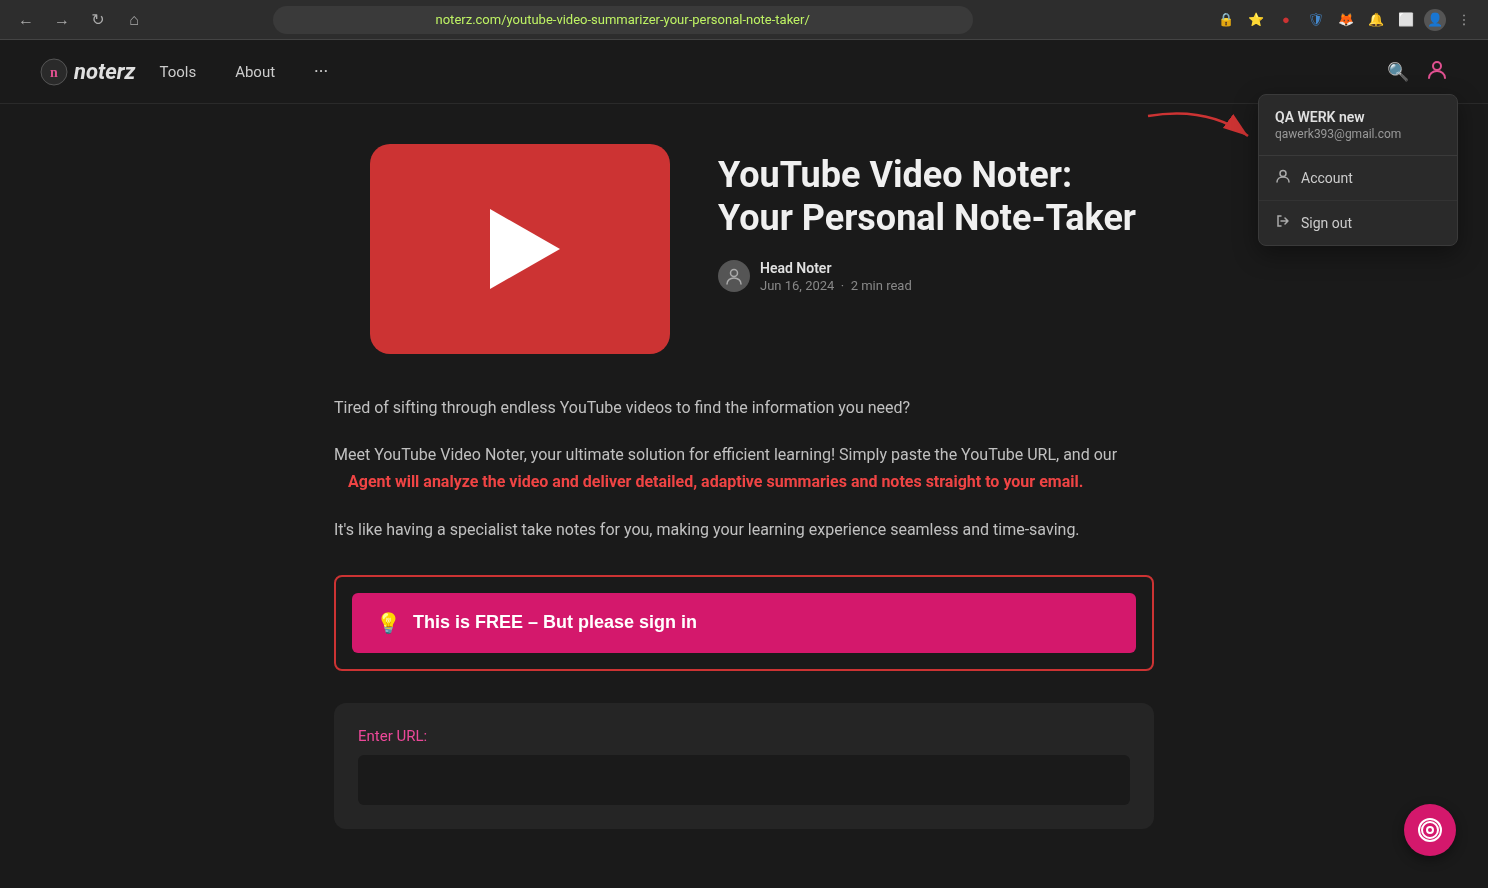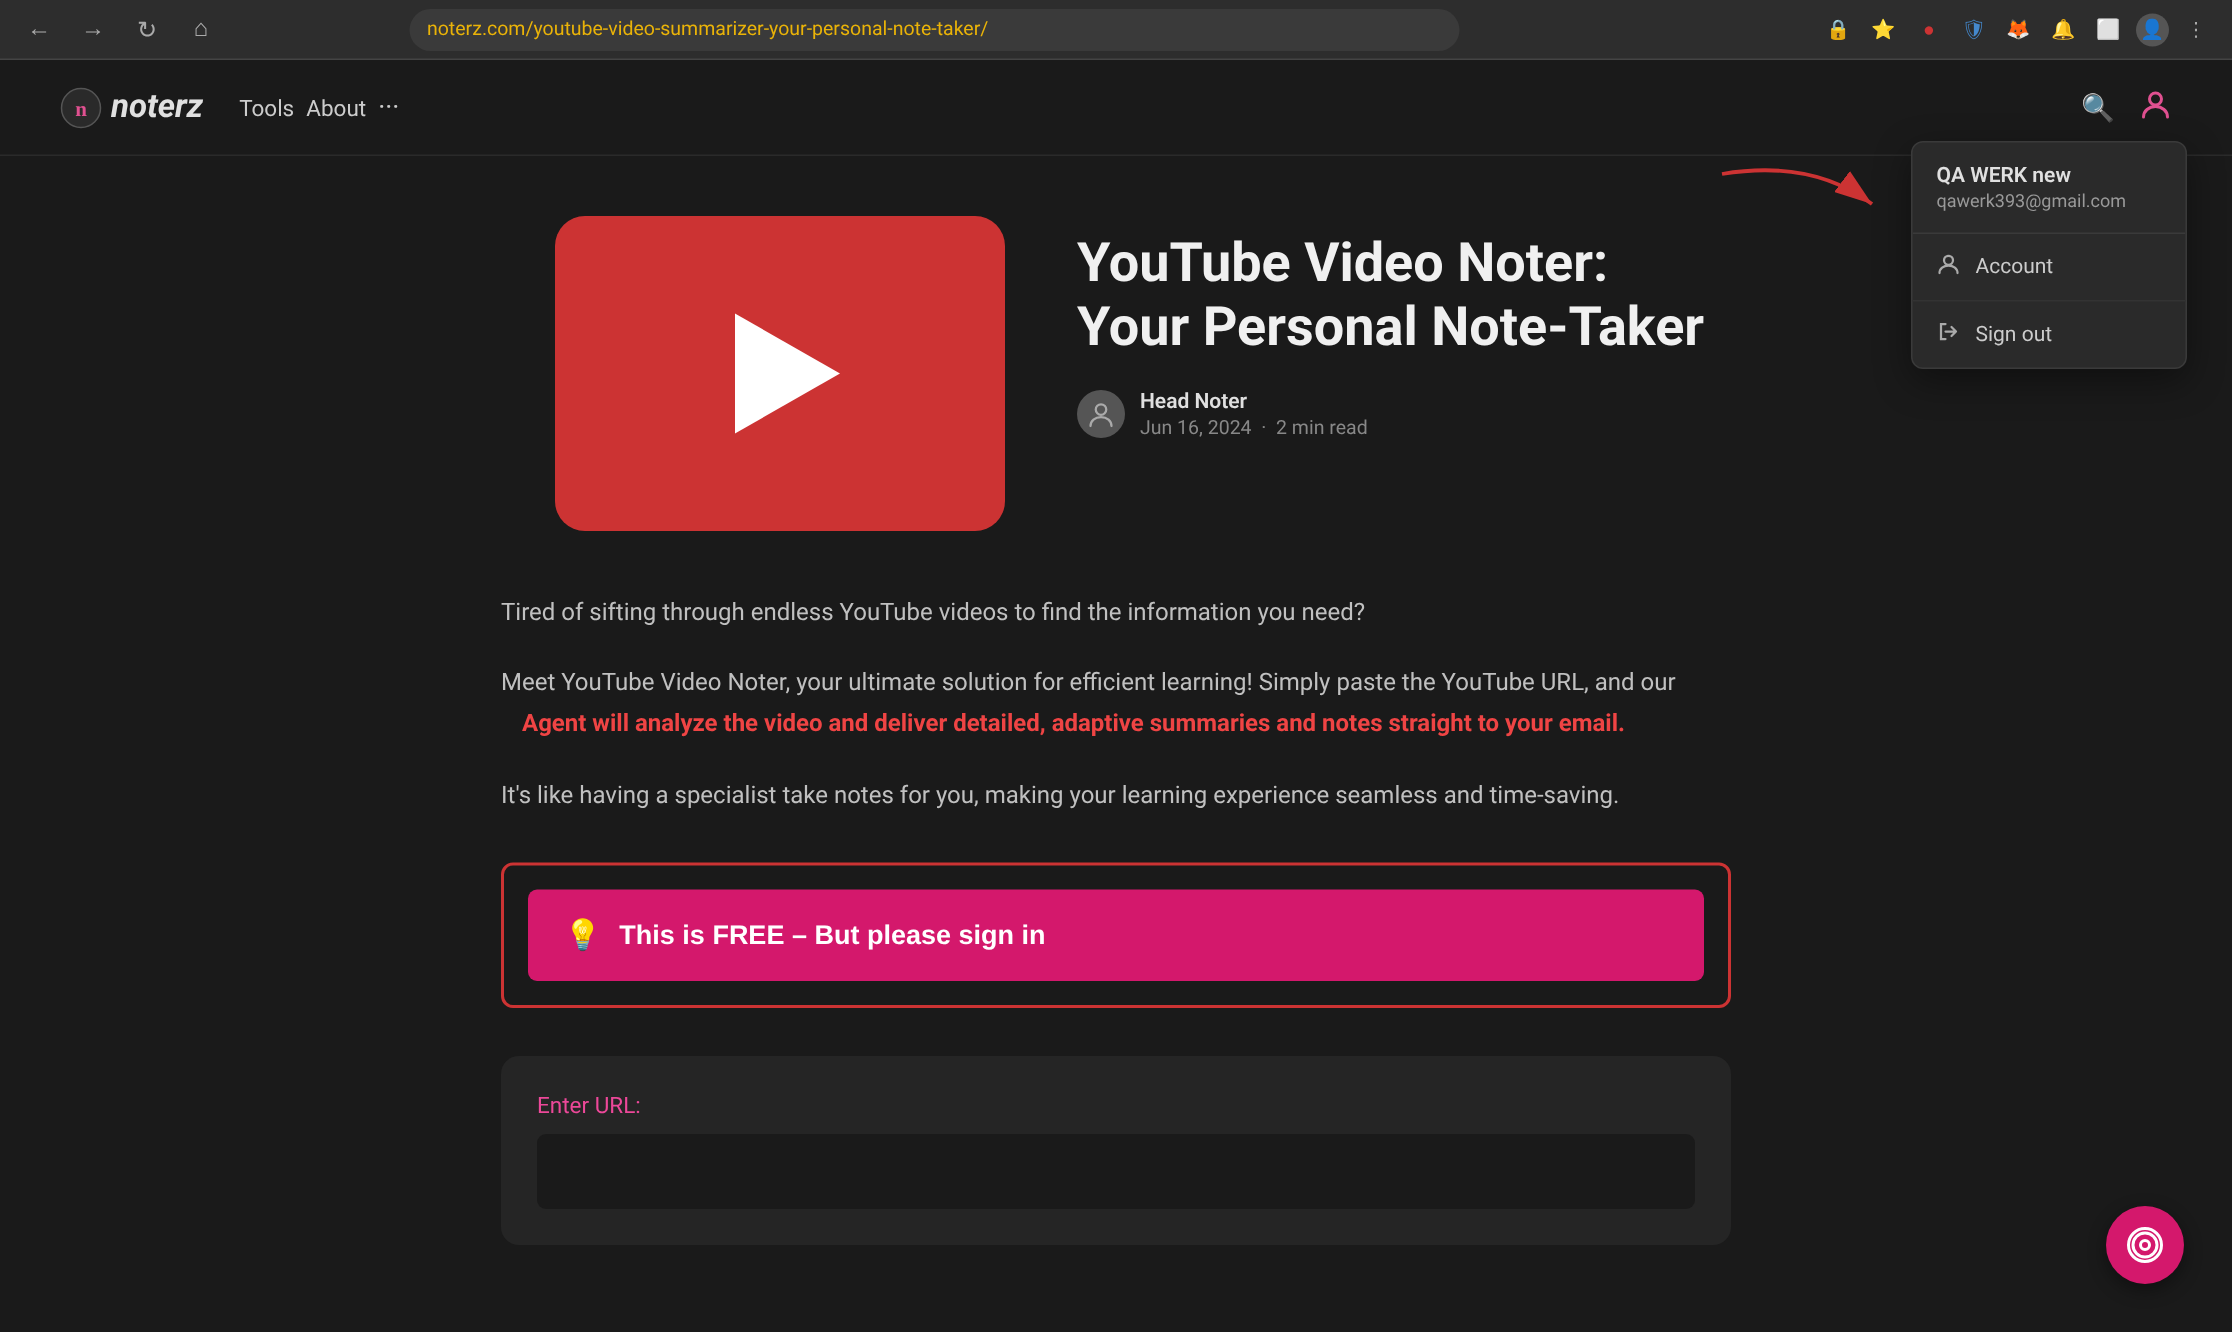--- a/index.html
+++ b/index.html
@@ -33,23 +33,24 @@
     }
     .browser-address-bar {
       flex: 1;
       background: #3a3a3a;
       border-radius: 20px;
       height: 28px;
       display: flex;
       align-items: center;
       padding: 0 12px;
       font-size: 13px;
-      color: #eab308;
+      color: #bef264;
       max-width: 700px;
       margin: 0 auto;
+      justify-content: center;
     }
     .browser-icons {
       display: flex;
       align-items: center;
       gap: 6px;
       margin-left: auto;
     }
     .browser-icon {
       width: 24px; height: 24px;
       border-radius: 50%;
@@ -76,21 +77,21 @@
       font-weight: 700;
       color: #e0e0e0;
       text-decoration: none;
     }
     .logo-icon {
       width: 28px; height: 28px;
     }
     .nav-links {
       display: flex;
       align-items: center;
-      gap: 8px;
+      gap: 39px;
       margin-left: 24px;
     }
     .nav-link {
       color: #ccc;
       text-decoration: none;
       font-size: 15px;
       cursor: pointer;
     }
     .nav-dots {
       color: #ccc;
@@ -119,21 +120,21 @@
     }
 
     
     .user-dropdown {
       position: absolute;
       top: 54px;
       right: 30px;
       background: #2a2a2a;
       border: 1px solid #3a3a3a;
       border-radius: 8px;
-      width: 184px;
+      width: 200px;
       z-index: 1000;
       box-shadow: 0 8px 24px rgba(0,0,0,0.4);
       overflow: hidden;
     }
     .dropdown-user-info {
       padding: 14px 16px;
       border-bottom: 1px solid #3a3a3a;
     }
     .dropdown-user-name {
       font-size: 14px;

